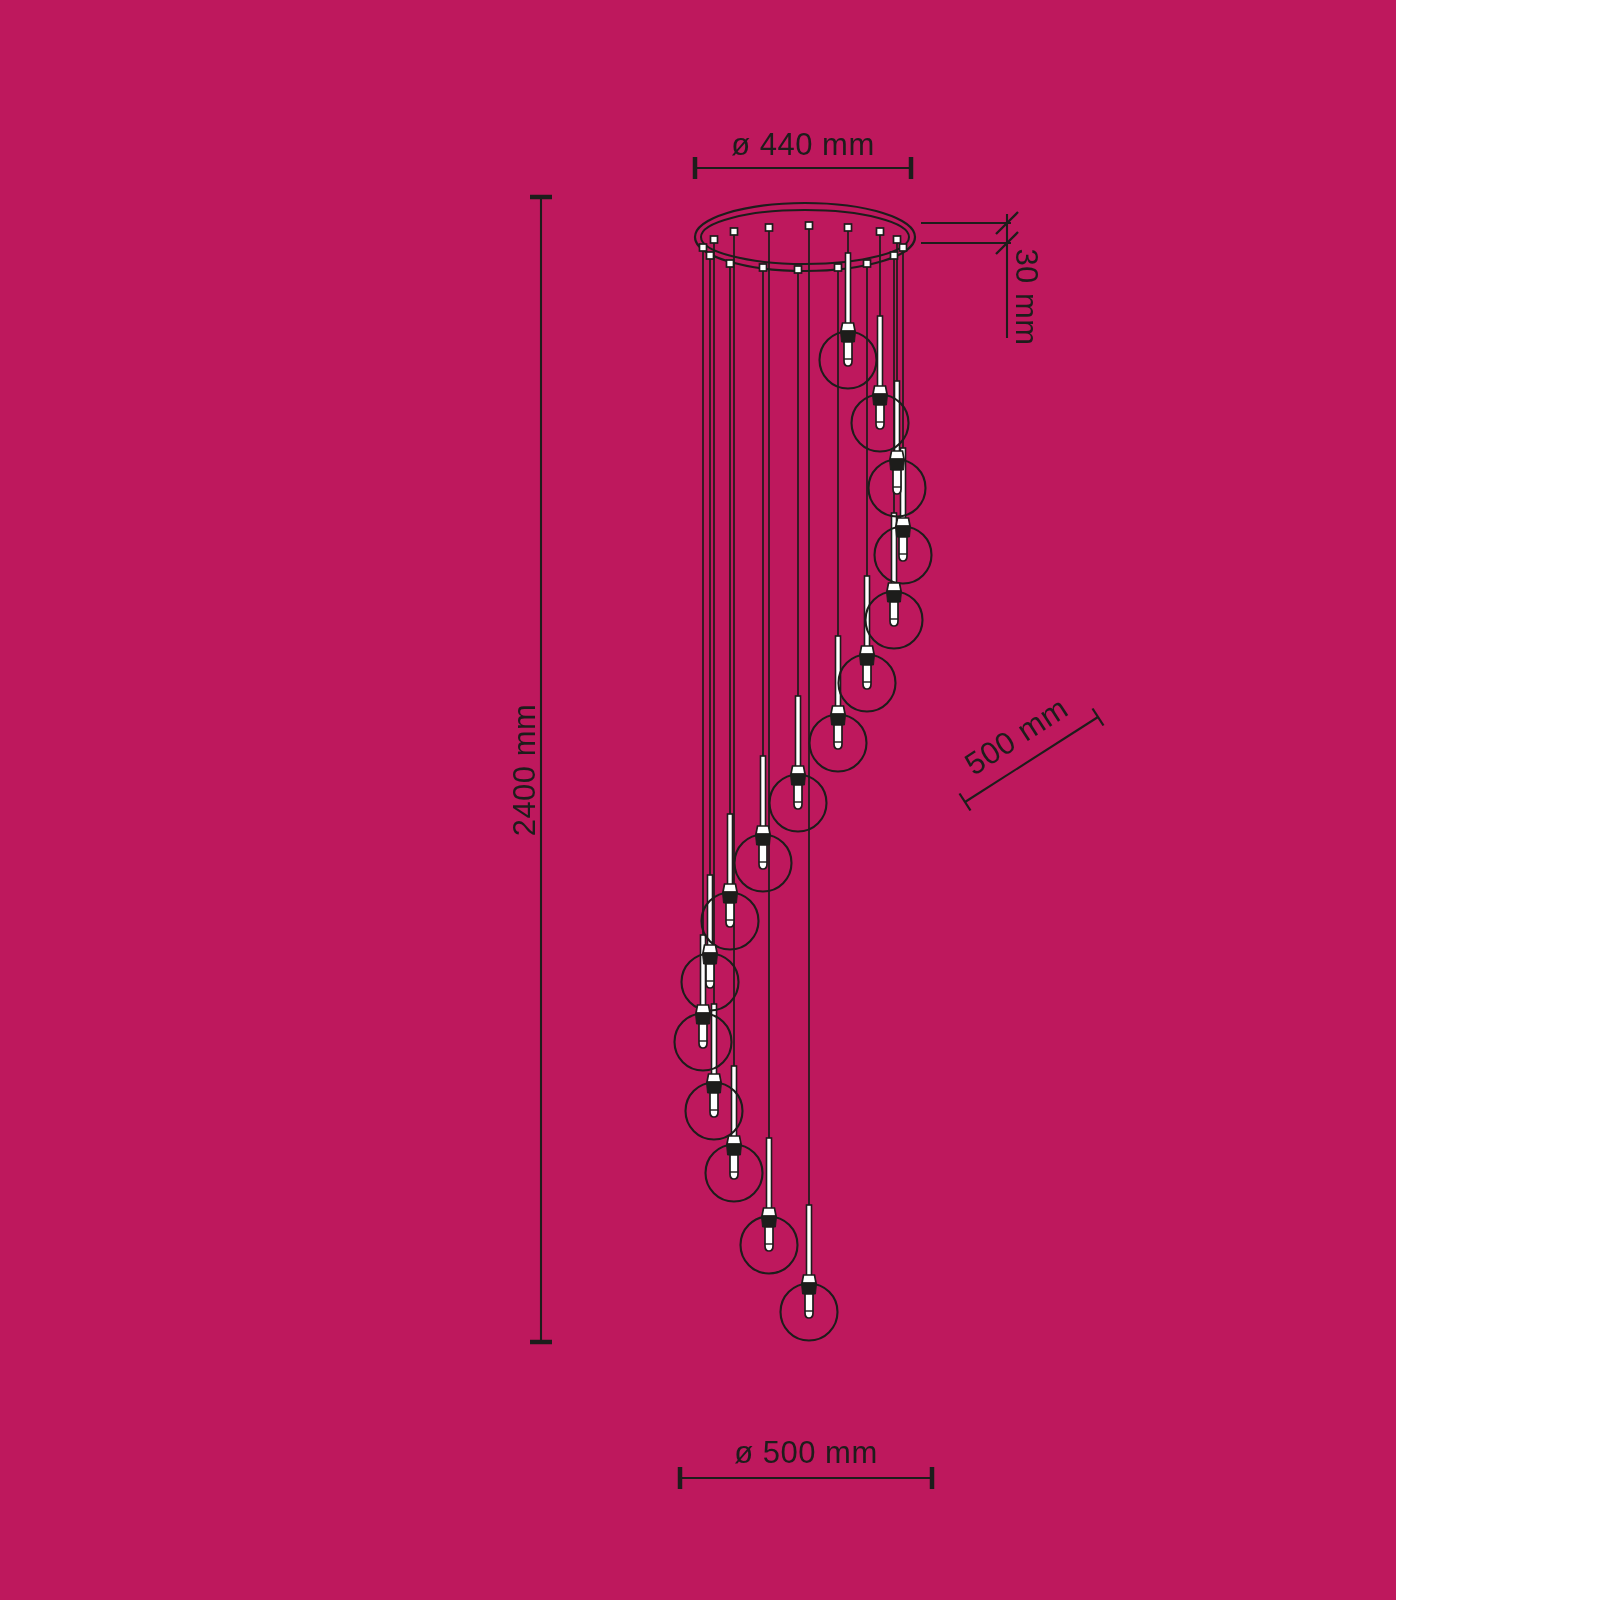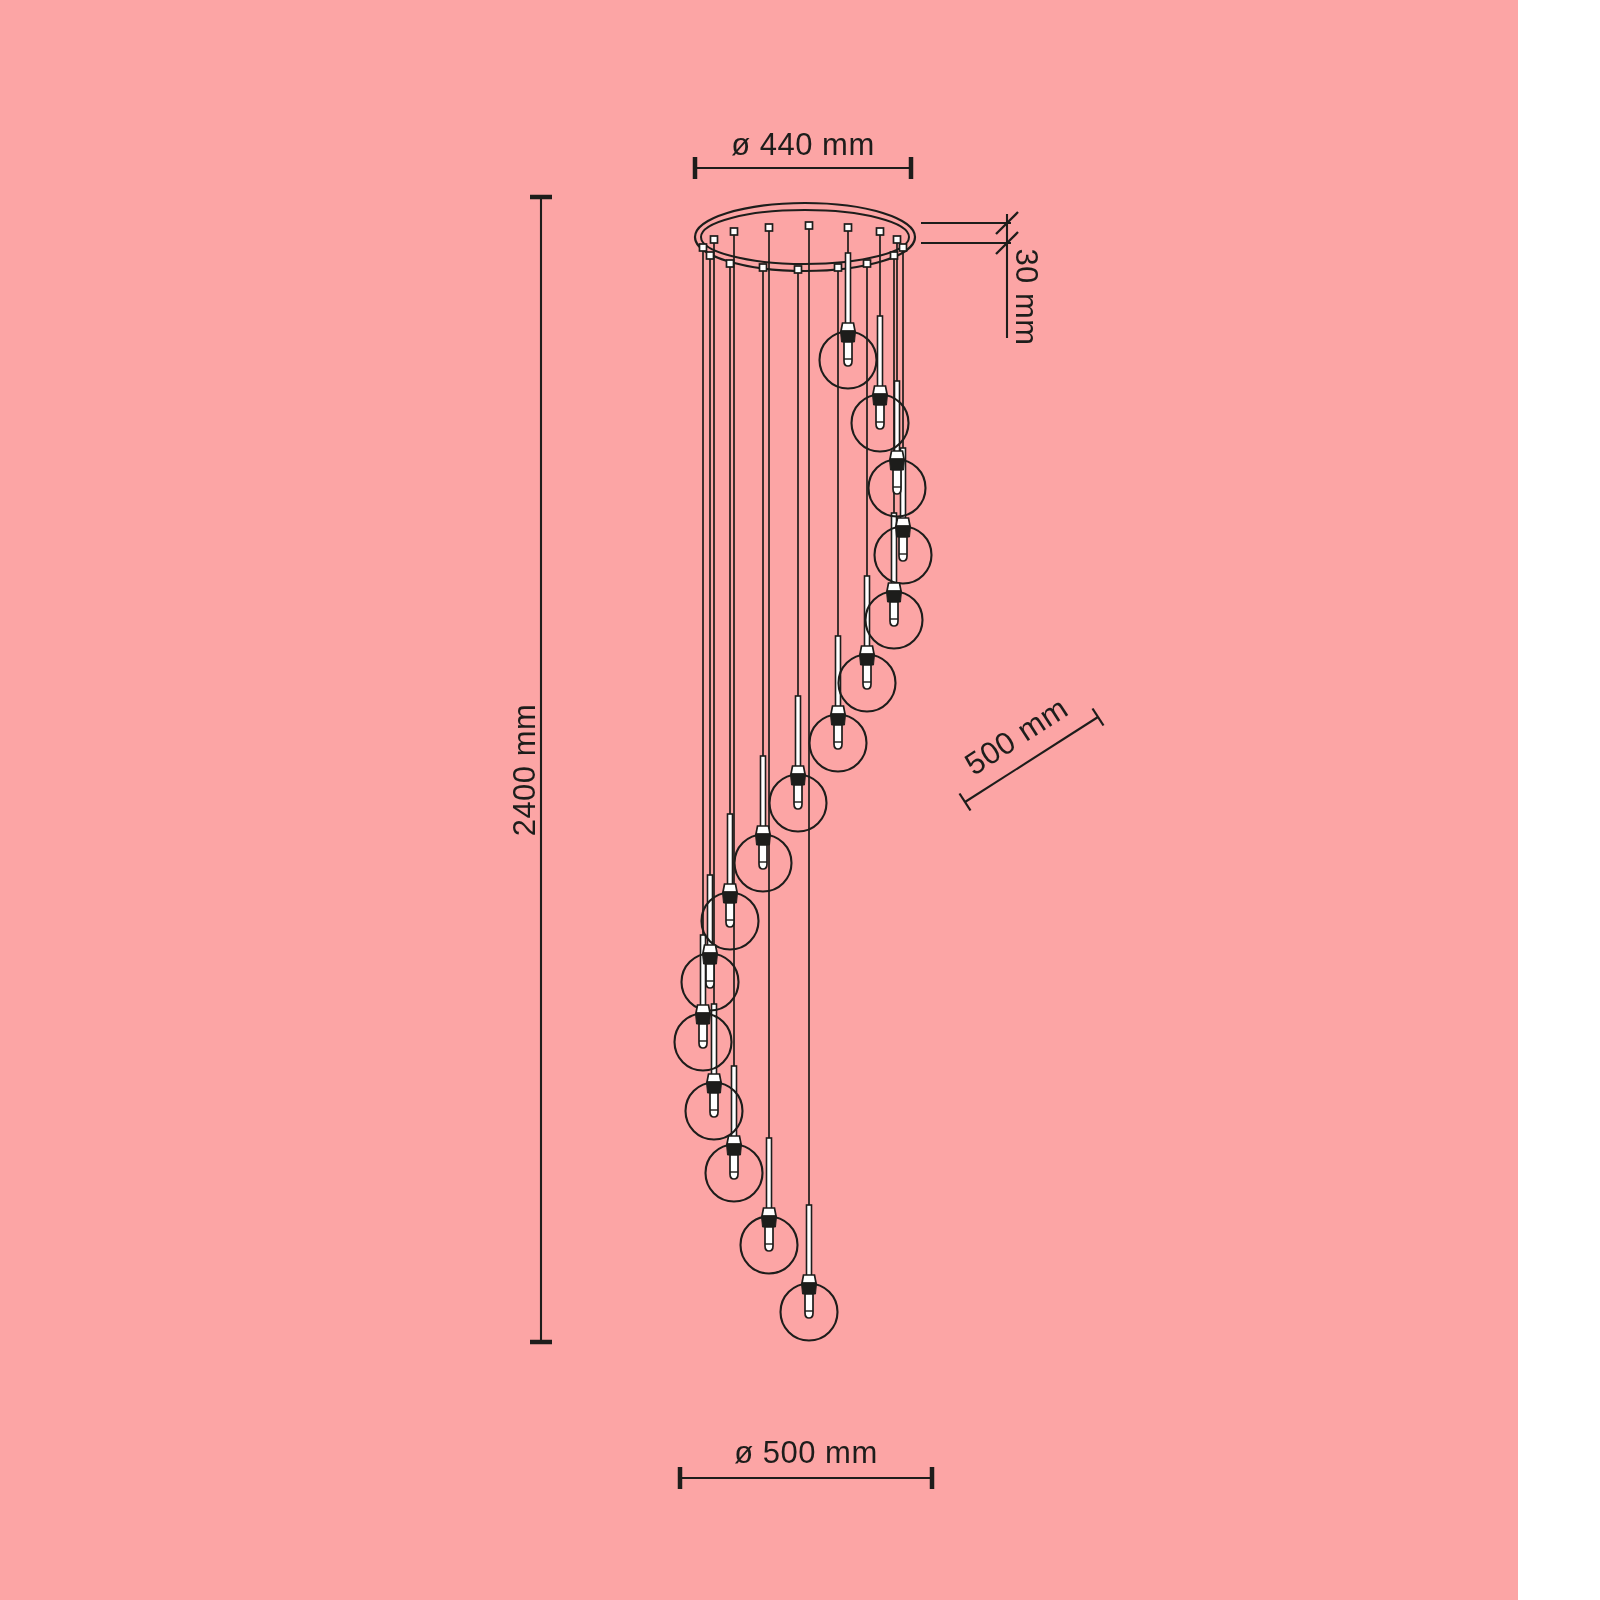--- a/index.html
+++ b/index.html
@@ -1,20 +1,20 @@
 <!DOCTYPE html>
 <html><head>
 <meta charset="utf-8">
 <style>
   html, body { margin: 0; padding: 0; background: #ffffff; }
   #stage {
     position: relative;
-    width: 1518px;
+    width: 1396px;
     height: 1600px;
-    background: #fca5a5;
+    background: #be185d;
     font-family: "Liberation Sans", sans-serif;
     text-align: center;
   }
   svg { display: block; }
   .dim-line   { stroke: #1d1d1b; stroke-width: 2.1; fill: none; }
   .dim-tickbar{ stroke: #1d1d1b; stroke-width: 4.5; fill: none; }
   .dim-slash  { stroke: #1d1d1b; stroke-width: 2.3; fill: none; }
   .dim-text {
     fill: #1d1d1b;
     font-family: "Liberation Sans", sans-serif;

